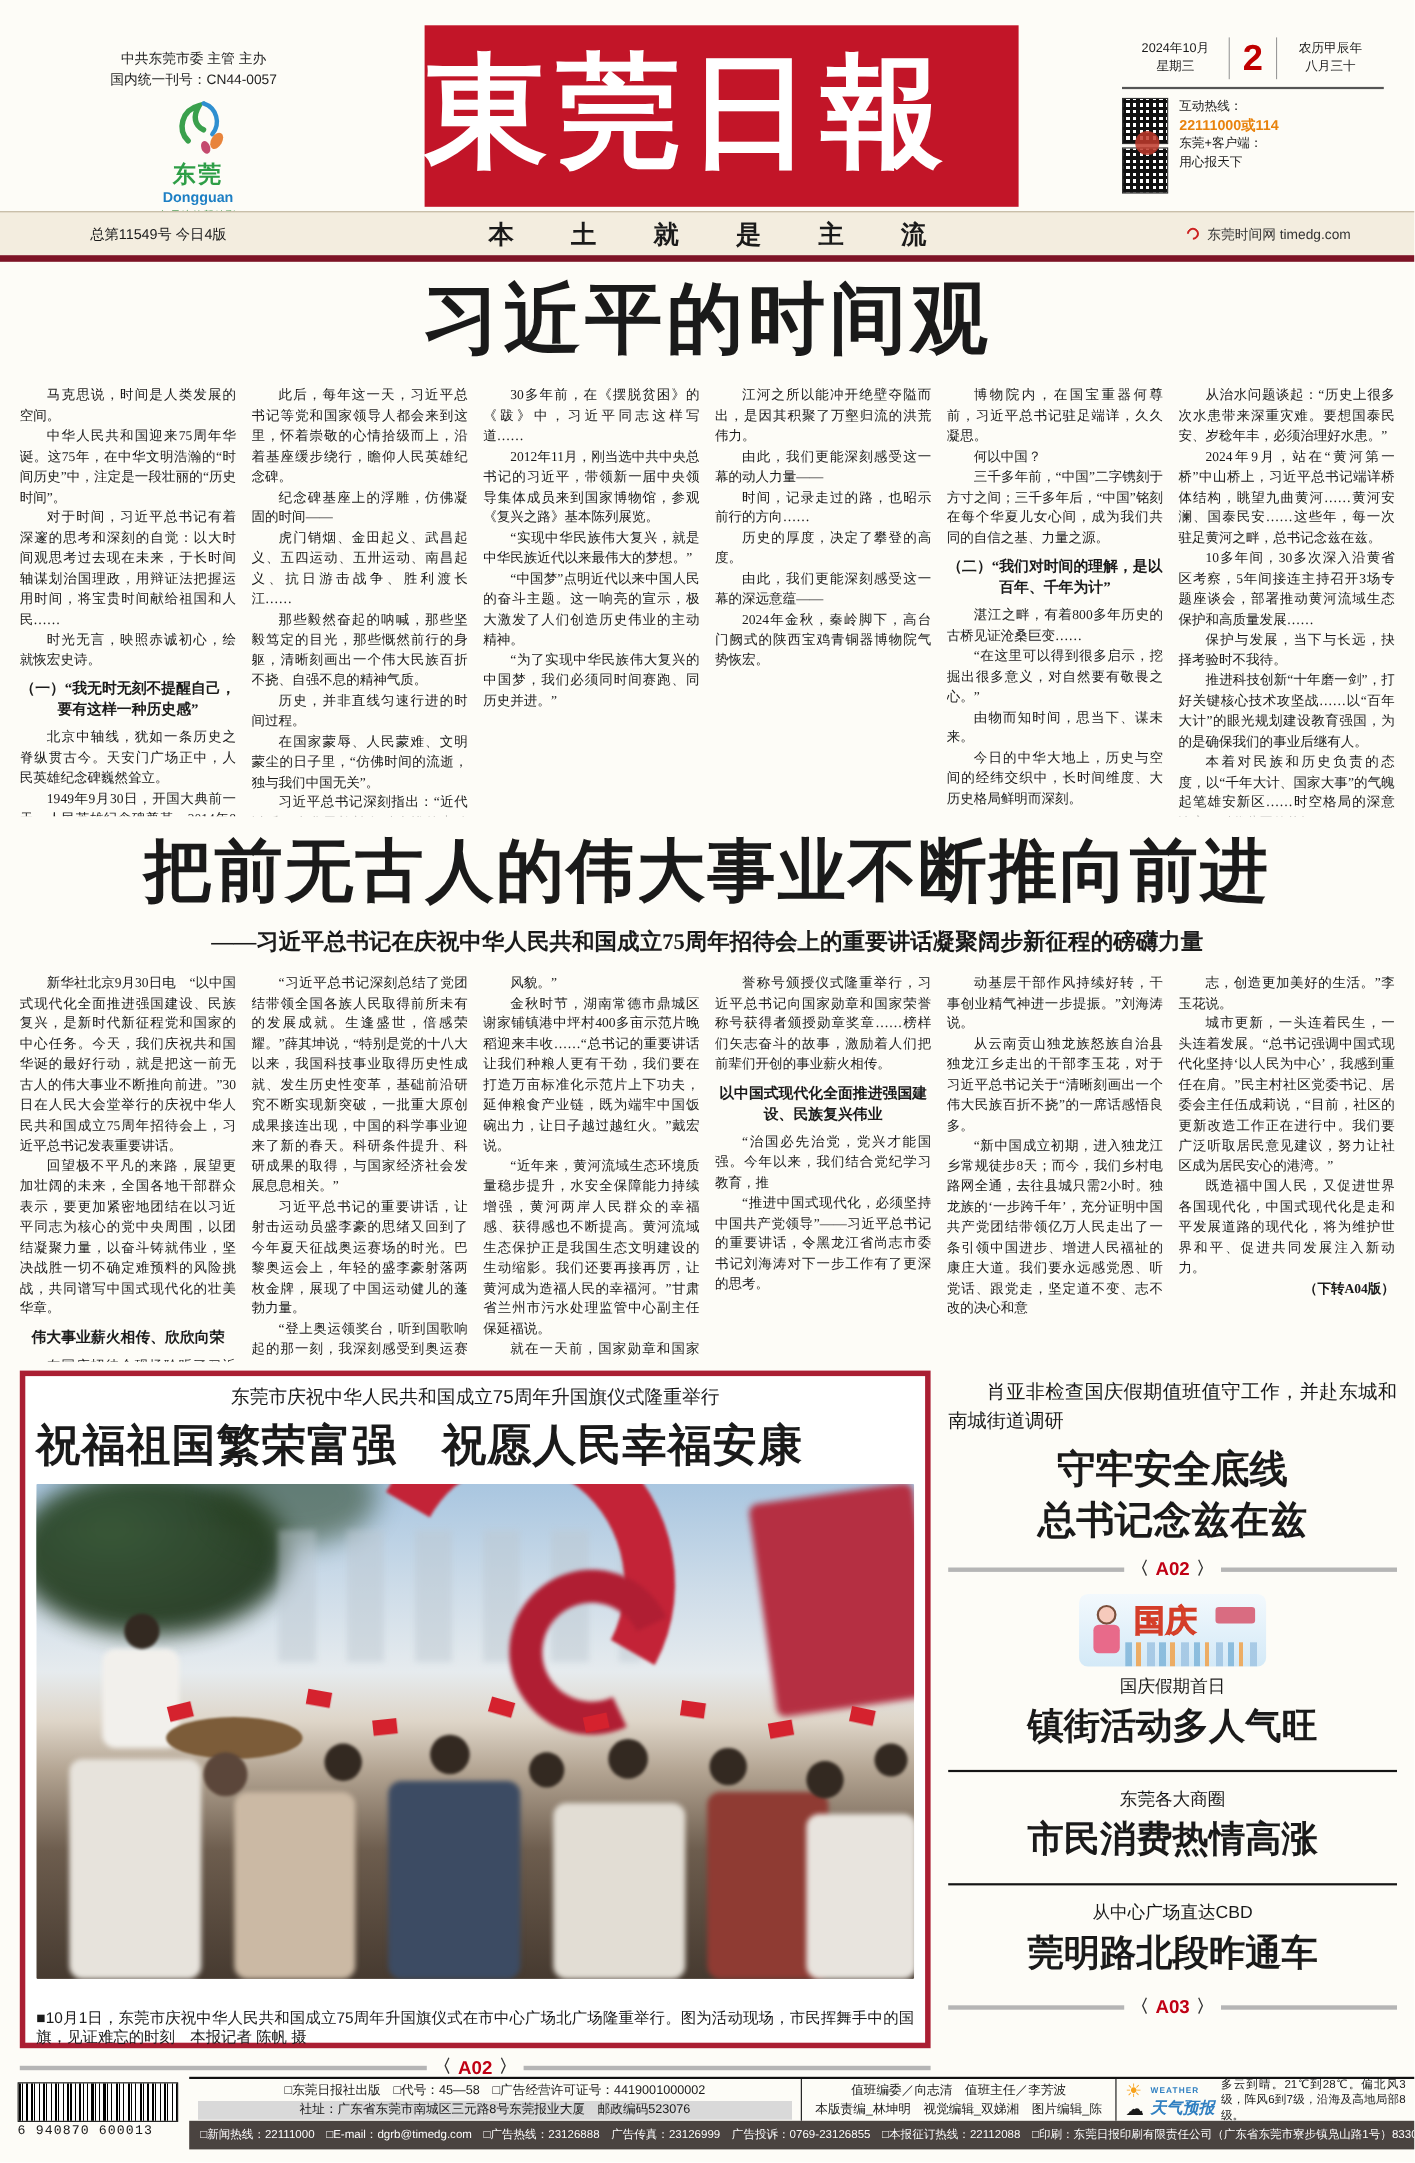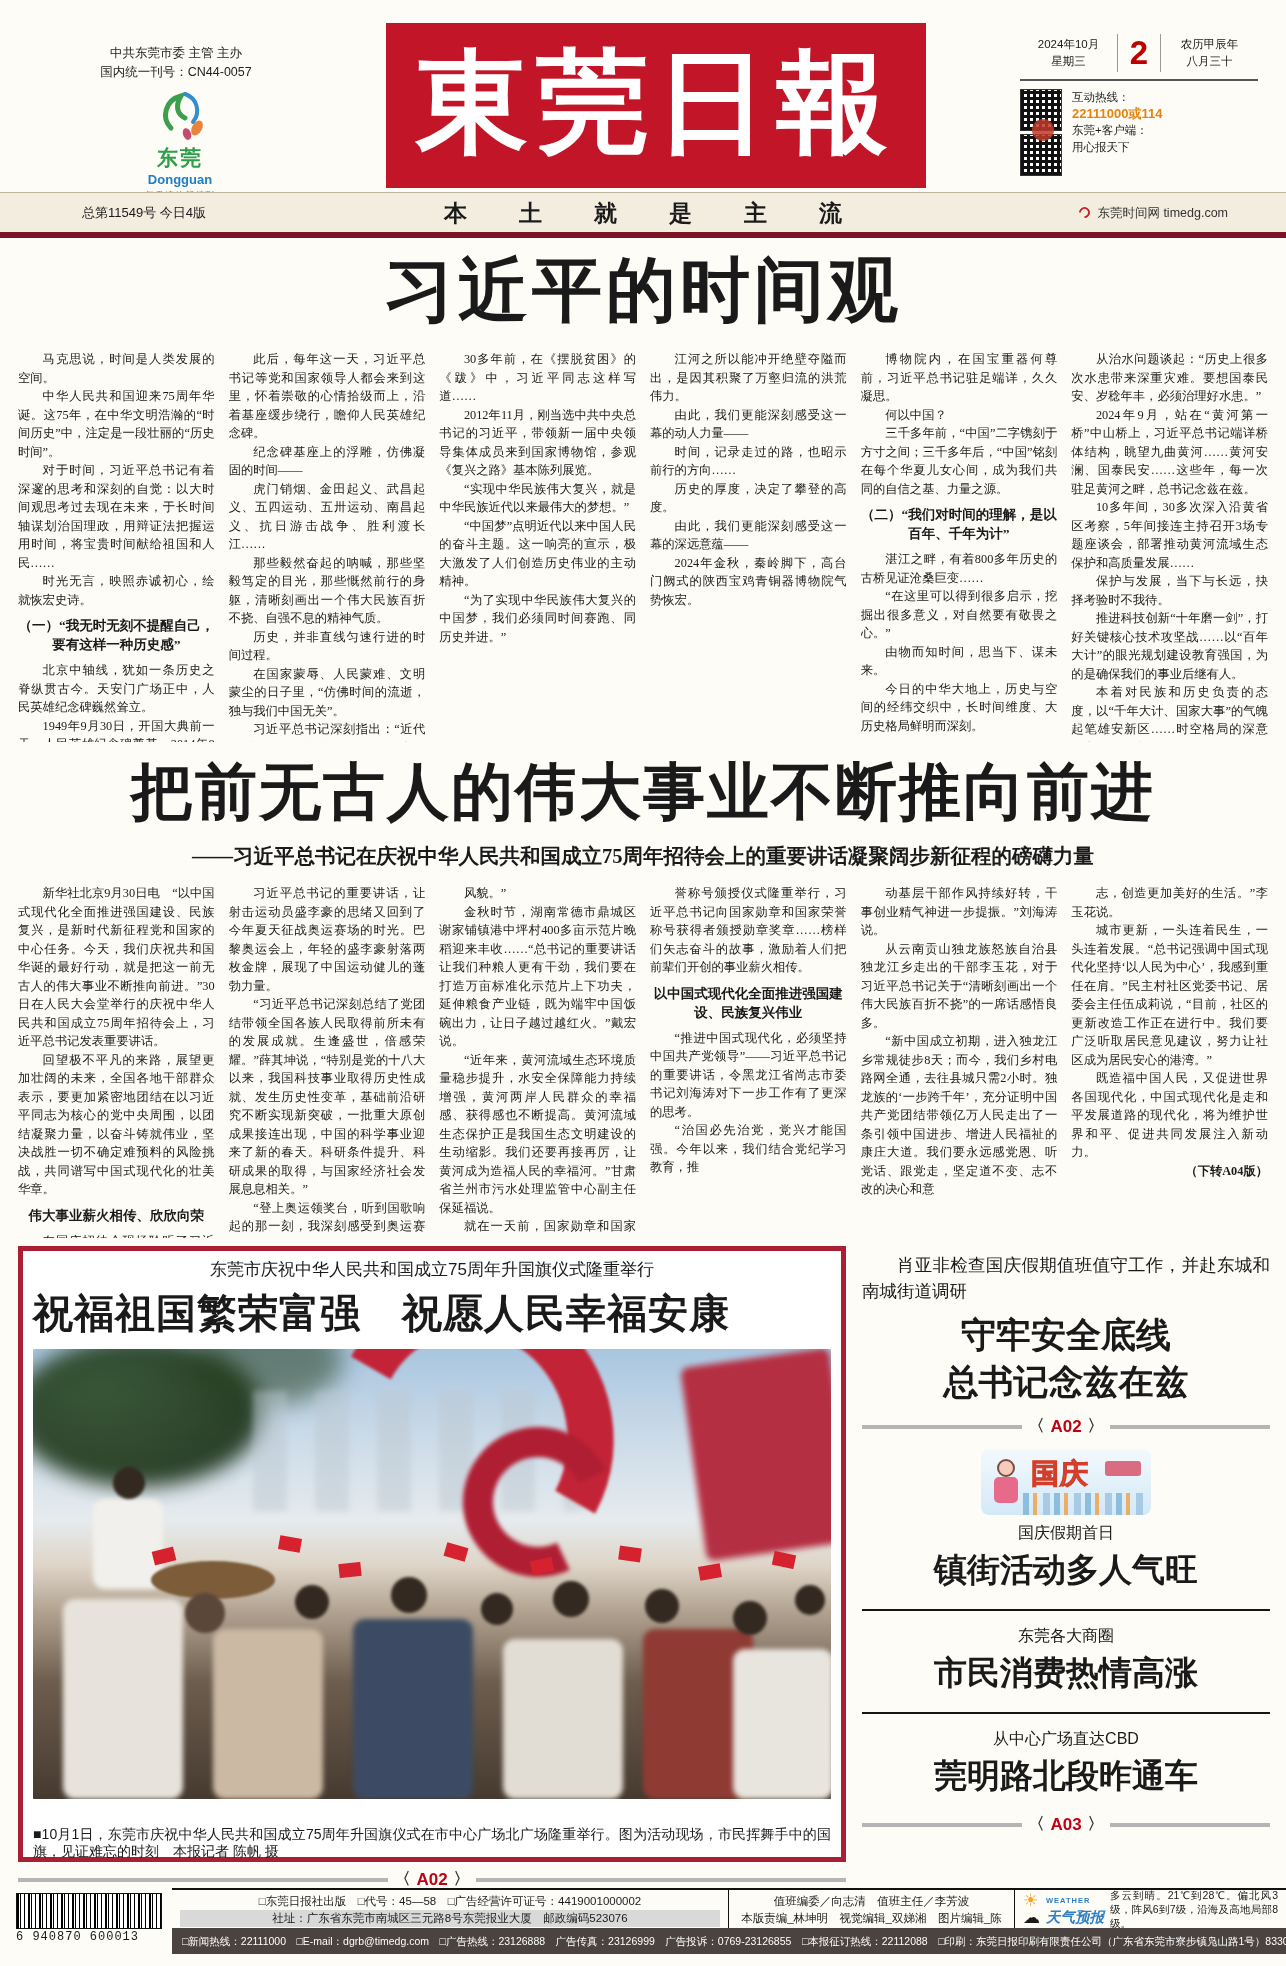--- a/index.html
+++ b/index.html
@@ -9,21 +9,21 @@
 
   
   .sponsor{position:absolute;left:58px;top:44px;width:236px;text-align:center;font-size:12.5px;line-height:19px;color:#222}
   .citylogo{position:absolute;left:96px;top:88px;width:168px;text-align:center}
   .citylogo .cn{font-size:21px;font-weight:bold;color:#2e9e47;letter-spacing:2px}
   .citylogo .en{font-size:13px;color:#1d7fc4;font-weight:bold}
   .citylogo .slogan{font-size:9px;color:#57a05c;margin-top:2px;letter-spacing:1px}
   .swirl{display:inline-block;vertical-align:middle}
   .masthead{position:absolute;left:386px;top:23px;width:540px;height:165px;background:#c21528;color:#fff;
             font-family:"Liberation Serif",serif;font-weight:900;font-size:112px;line-height:160px;
-            text-align:center;letter-spacing:8px}
+            letter-spacing:8px}
   .dateblock{position:absolute;left:1020px;top:34px;width:238px;font-size:11.5px}
   .daterow{display:flex;align-items:center}
   .dcell{flex:1;text-align:center;line-height:17px;padding:2px 4px}
   .dday{flex:0 0 44px;text-align:center;font-size:33px;font-weight:bold;color:#c00000;
         border-left:1px solid #999;border-right:1px solid #999;line-height:38px}
   .datehr{border:none;border-top:2px solid #555;margin:7px 0 8px}
   .qrrow{display:flex;gap:8px}
   .qrs{position:relative;width:44px}
   .qr{width:42px;height:42px;margin-bottom:3px;border:1px solid #333;
       background-image:repeating-linear-gradient(0deg,#111 0 3px,transparent 3px 6px),
@@ -248,35 +248,35 @@
   <h2 class="a2-headline">把前无古人的伟大事业不断推向前进</h2>
   <div class="a2-subhead">——习近平总书记在庆祝中华人民共和国成立75周年招待会上的重要讲话凝聚阔步新征程的磅礴力量</div>
   <div class="cols a2-cols">
     <div class="col">
         <div class="seg-p">新华社北京9月30日电　“以中国式现代化全面推进强国建设、民族复兴，是新时代新征程党和国家的中心任务。今天，我们庆祝共和国华诞的最好行动，就是把这一前无古人的伟大事业不断推向前进。”30日在人民大会堂举行的庆祝中华人民共和国成立75周年招待会上，习近平总书记发表重要讲话。</div>
         <div class="seg-p">回望极不平凡的来路，展望更加壮阔的未来，全国各地干部群众表示，要更加紧密地团结在以习近平同志为核心的党中央周围，以团结凝聚力量，以奋斗铸就伟业，坚决战胜一切不确定难预料的风险挑战，共同谱写中国式现代化的壮美华章。</div>
         <div class="seg-h">伟大事业薪火相传、欣欣向荣</div>
         <div class="seg-p">在国庆招待会现场聆听了习近平总书记的重要讲话，荣获2023年度国家最高科学技术奖的中国科学院院士、清华大学教授薛其坤感慨万千。</div>
       </div>
     <div class="col">
+        <div class="seg-p">“习近平总书记深刻总结了党团结带领全国各族人民取得前所未有的发展成就。生逢盛世，倍感荣耀。”薛其坤说，“特别是党的十八大以来，我国科技事业取得历史性成就、发生历史性变革，基础前沿研究不断实现新突破，一批重大原创成果接连出现，中国的科学事业迎来了新的春天。科研条件提升、科研成果的取得，与国家经济社会发展息息相关。”</div>
         <div class="seg-p">习近平总书记的重要讲话，让射击运动员盛李豪的思绪又回到了今年夏天征战奥运赛场的时光。巴黎奥运会上，年轻的盛李豪射落两枚金牌，展现了中国运动健儿的蓬勃力量。</div>
-        <div class="seg-p">“习近平总书记深刻总结了党团结带领全国各族人民取得前所未有的发展成就。生逢盛世，倍感荣耀。”薛其坤说，“特别是党的十八大以来，我国科技事业取得历史性成就、发生历史性变革，基础前沿研究不断实现新突破，一批重大原创成果接连出现，中国的科学事业迎来了新的春天。科研条件提升、科研成果的取得，与国家经济社会发展息息相关。”</div>
         <div class="seg-p">“登上奥运领奖台，听到国歌响起的那一刻，我深刻感受到奥运赛场不仅是展示个人实力的舞台，更是展现国家形象的窗口。”盛李豪说，“综合国力不断增强，为我们提供了良好的成长环境和坚实的物质保障，也让我们得以展现更加自信自强的时代</div>
       </div>
     <div class="col">
         <div class="seg-p">风貌。”</div>
         <div class="seg-p">金秋时节，湖南常德市鼎城区谢家铺镇港中坪村400多亩示范片晚稻迎来丰收……“总书记的重要讲话让我们种粮人更有干劲，我们要在打造万亩标准化示范片上下功夫，延伸粮食产业链，既为端牢中国饭碗出力，让日子越过越红火。”戴宏说。</div>
         <div class="seg-p">“近年来，黄河流域生态环境质量稳步提升，水安全保障能力持续增强，黄河两岸人民群众的幸福感、获得感也不断提高。黄河流域生态保护正是我国生态文明建设的生动缩影。我们还要再接再厉，让黄河成为造福人民的幸福河。”甘肃省兰州市污水处理监管中心副主任保延福说。</div>
         <div class="seg-p">就在一天前，国家勋章和国家荣</div>
       </div>
     <div class="col">
         <div class="seg-p">誉称号颁授仪式隆重举行，习近平总书记向国家勋章和国家荣誉称号获得者颁授勋章奖章……榜样们矢志奋斗的故事，激励着人们把前辈们开创的事业薪火相传。</div>
         <div class="seg-h">以中国式现代化全面推进强国建设、民族复兴伟业</div>
+        <div class="seg-p">“治国必先治党，党兴才能国强。今年以来，我们结合党纪学习教育，推</div>
         <div class="seg-p">“推进中国式现代化，必须坚持中国共产党领导”——习近平总书记的重要讲话，令黑龙江省尚志市委书记刘海涛对下一步工作有了更深的思考。</div>
-        <div class="seg-p">“治国必先治党，党兴才能国强。今年以来，我们结合党纪学习教育，推</div>
       </div>
     <div class="col">
         <div class="seg-p">动基层干部作风持续好转，干事创业精气神进一步提振。”刘海涛说。</div>
         <div class="seg-p">从云南贡山独龙族怒族自治县独龙江乡走出的干部李玉花，对于习近平总书记关于“清晰刻画出一个伟大民族百折不挠”的一席话感悟良多。</div>
         <div class="seg-p">“新中国成立初期，进入独龙江乡常规徒步8天；而今，我们乡村电路网全通，去往县城只需2小时。独龙族的‘一步跨千年’，充分证明中国共产党团结带领亿万人民走出了一条引领中国进步、增进人民福祉的康庄大道。我们要永远感党恩、听党话、跟党走，坚定道不变、志不改的决心和意</div>
       </div>
     <div class="col">
         <div class="seg-p">志，创造更加美好的生活。”李玉花说。</div>
         <div class="seg-p">城市更新，一头连着民生，一头连着发展。“总书记强调中国式现代化坚持‘以人民为中心’，我感到重任在肩。”民主村社区党委书记、居委会主任伍成莉说，“目前，社区的更新改造工作正在进行中。我们要广泛听取居民意见建议，努力让社区成为居民安心的港湾。”</div>
         <div class="seg-p">既造福中国人民，又促进世界各国现代化，中国式现代化是走和平发展道路的现代化，将为维护世界和平、促进共同发展注入新动力。</div>

